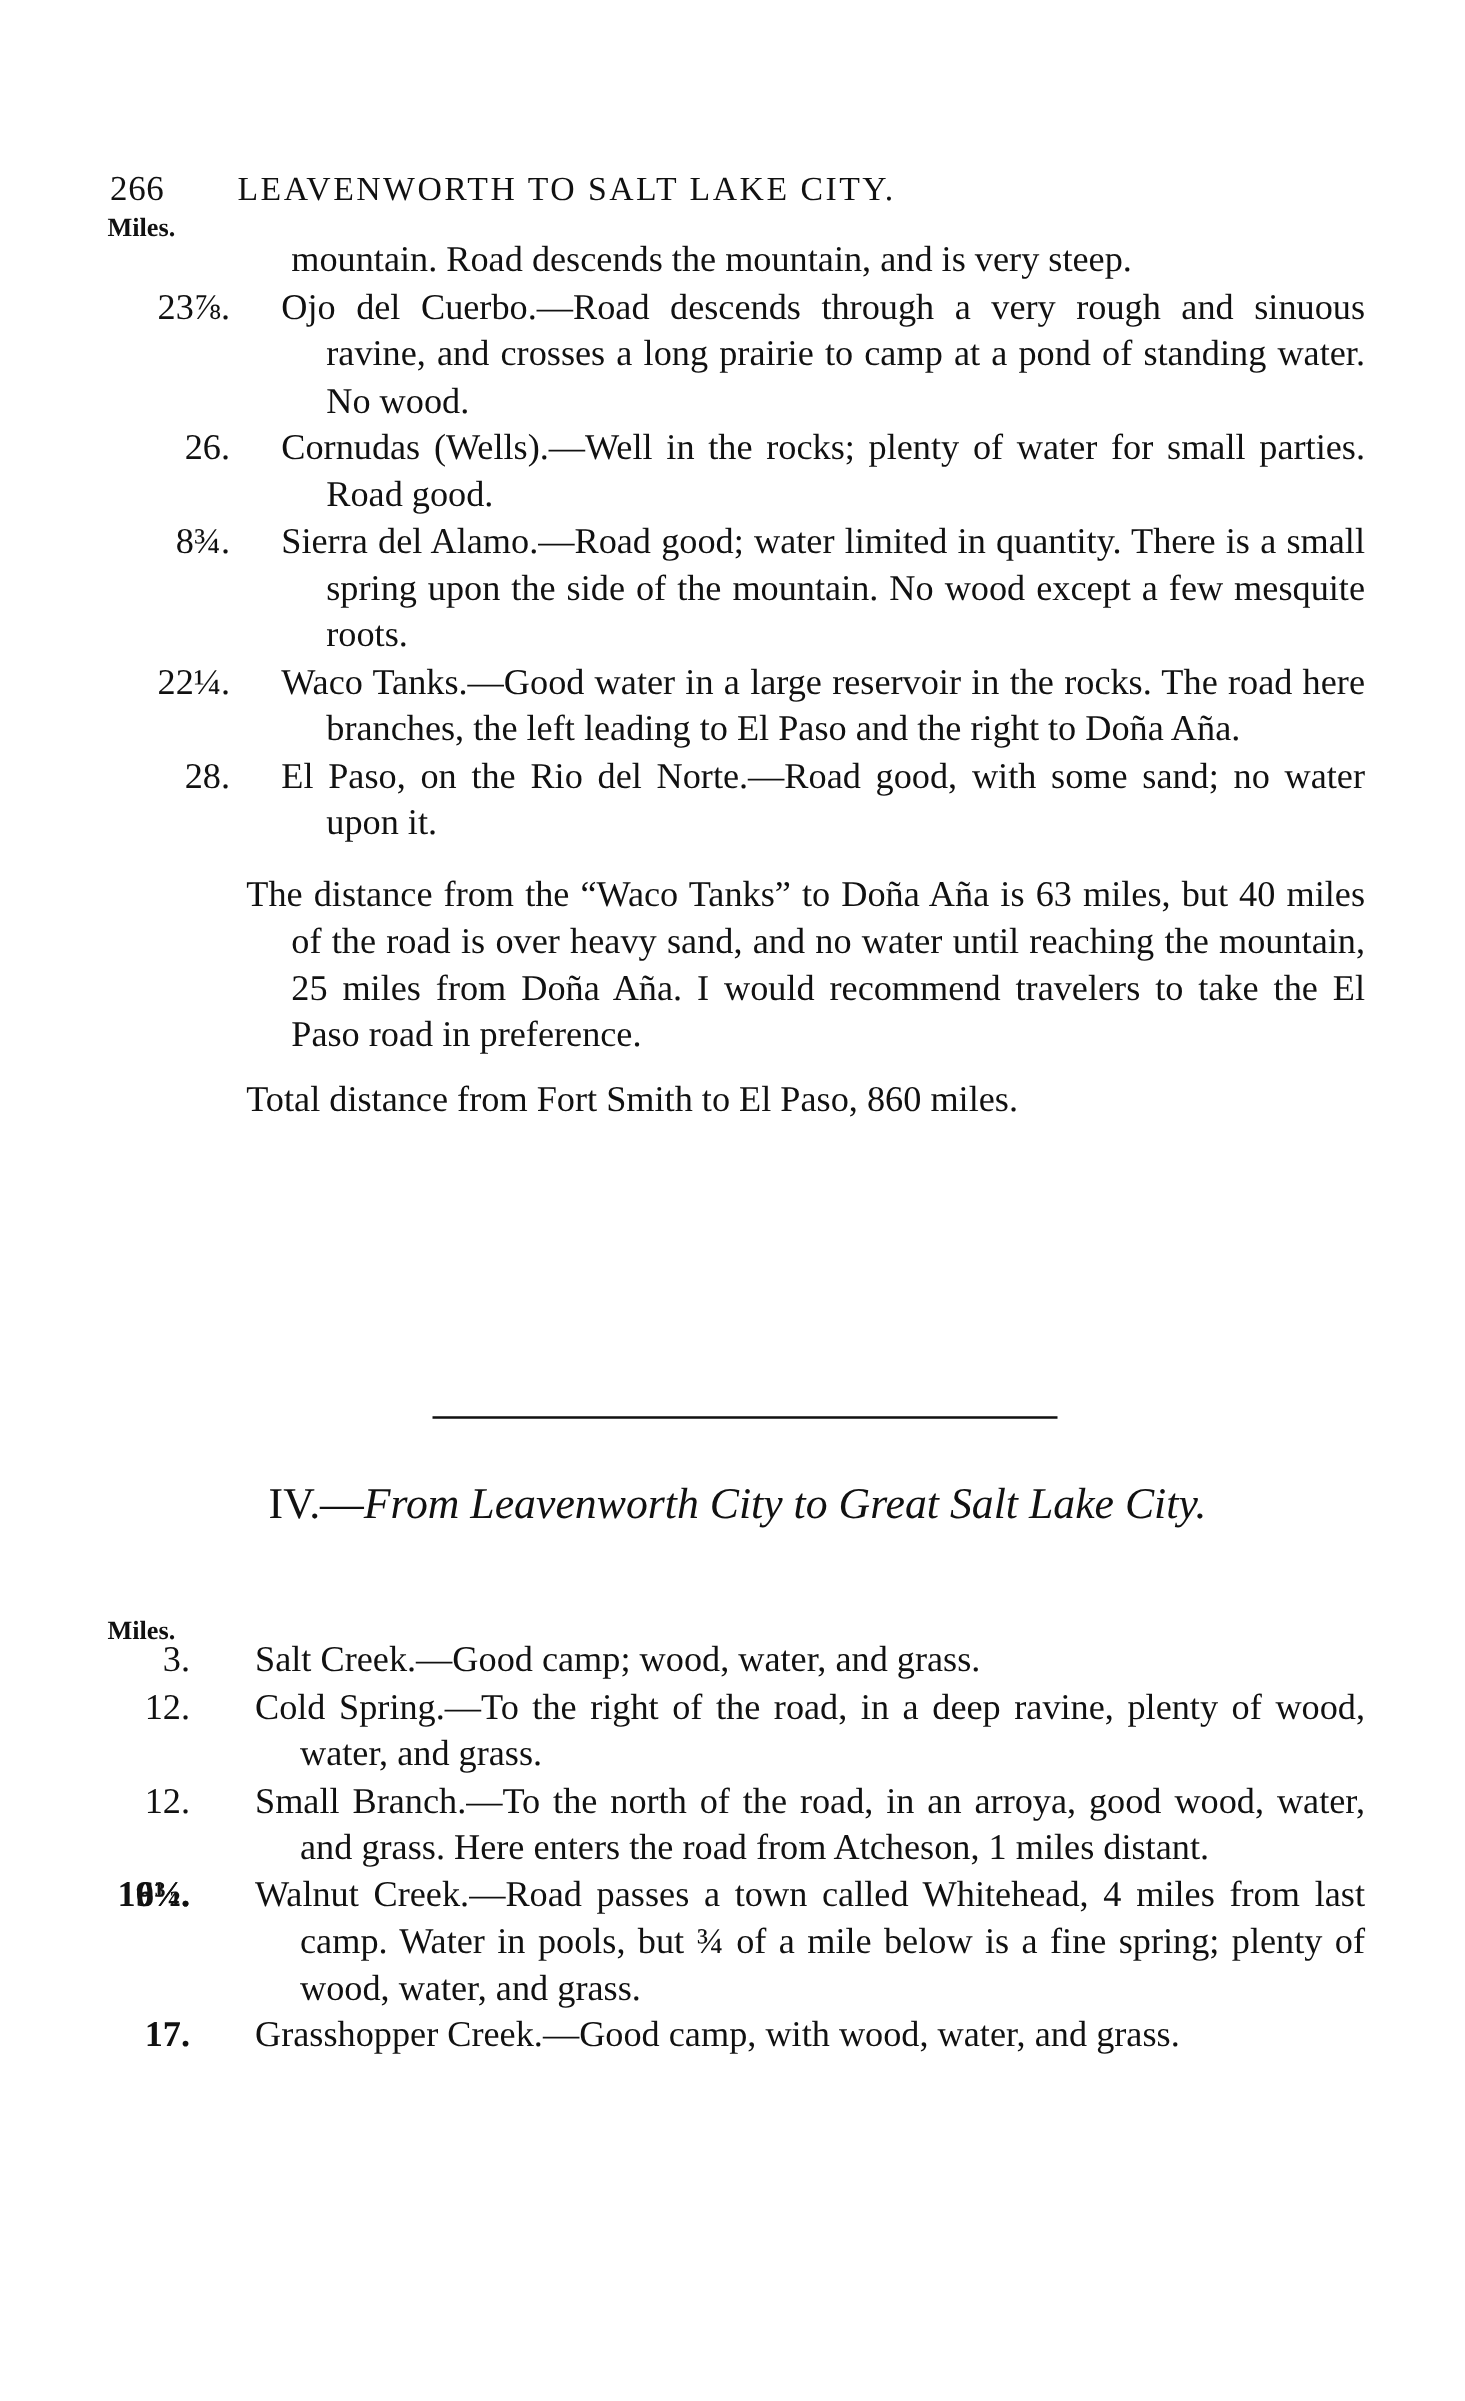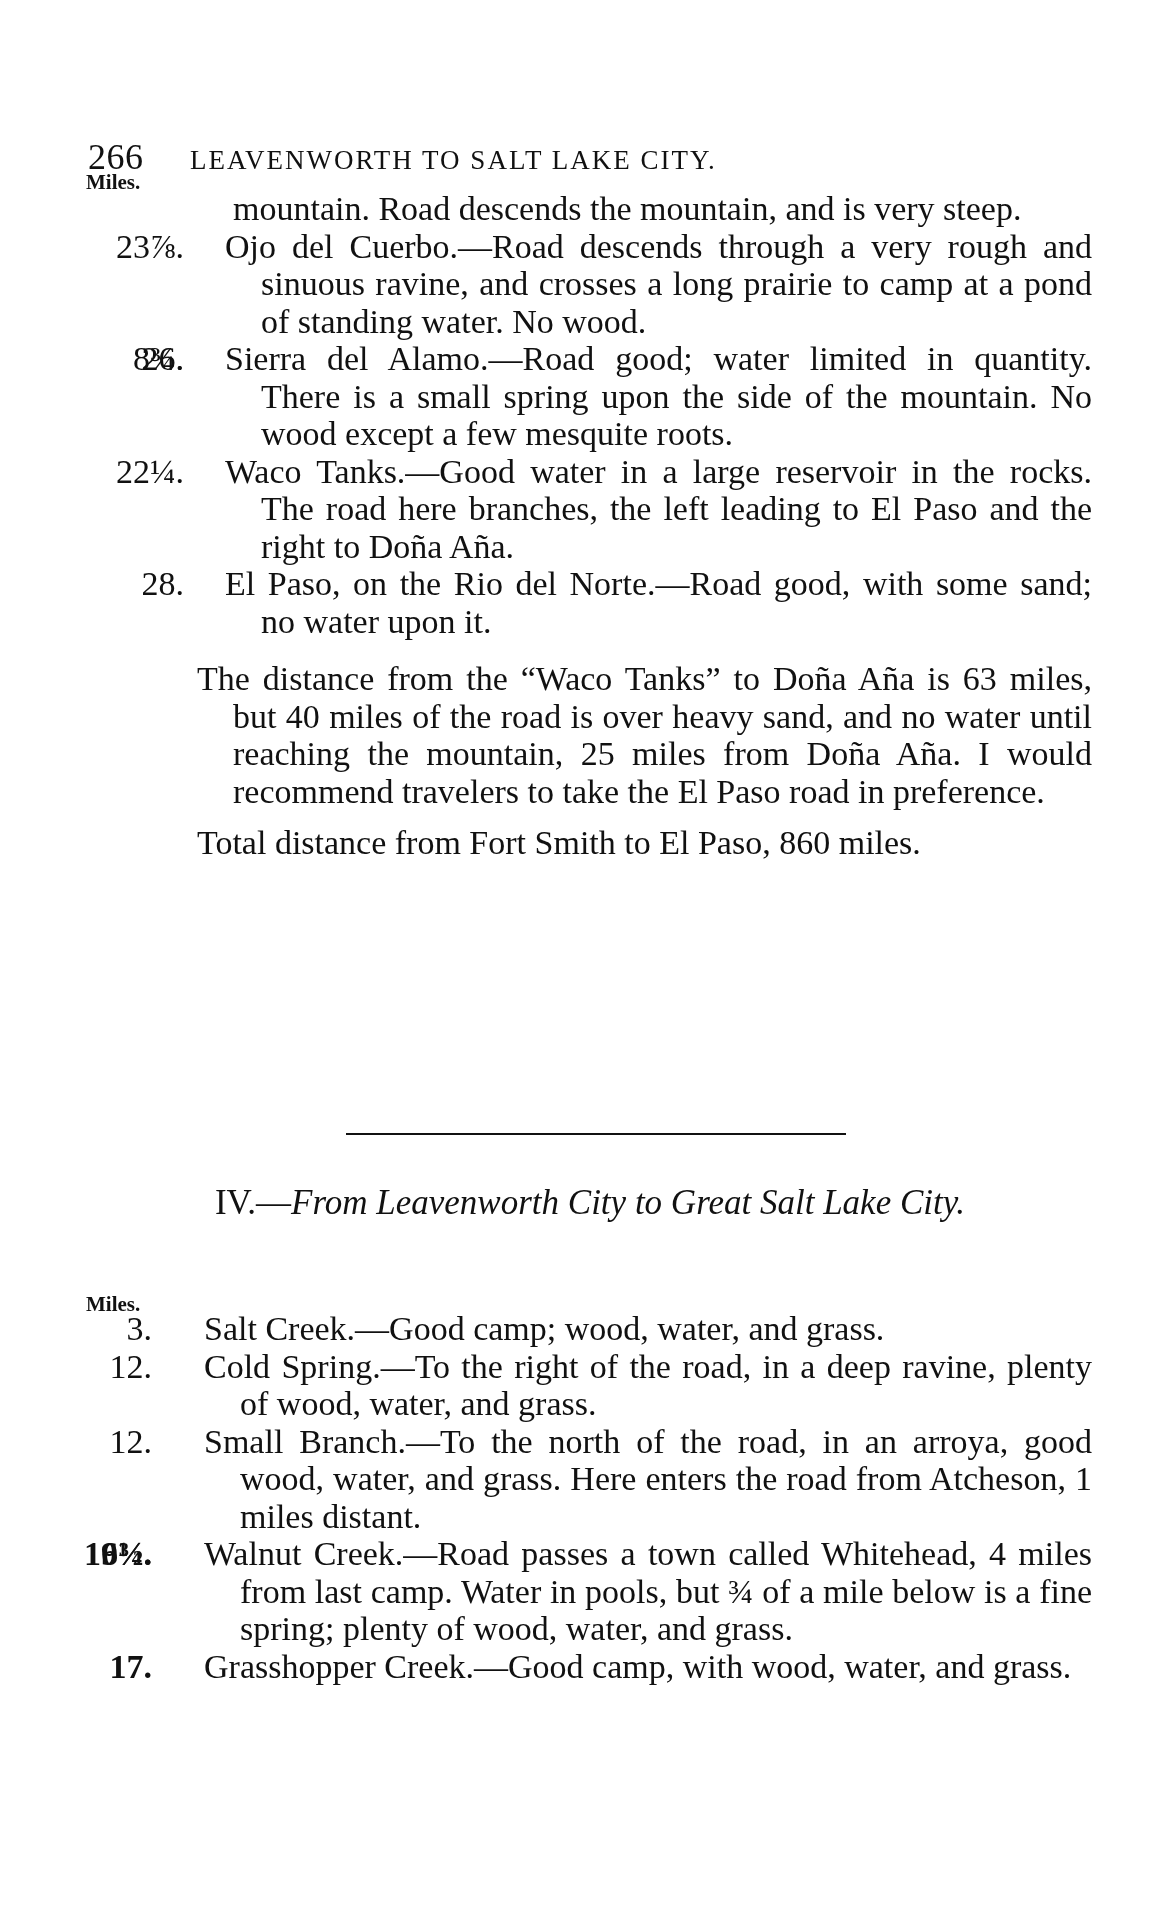--- a/index.html
+++ b/index.html
@@ -5,26 +5,26 @@
   html, body { margin: 0; padding: 0; background: #ffffff; }
   body {
     width: 1172px; height: 1921px; position: relative; overflow: hidden;
     font-family: "Liberation Serif", "DejaVu Serif", serif; color: #111;
   }
   .page { position: absolute; left: 0; top: 0; width: 1172px; height: 1921px; }
   .running-head {
     position: absolute; top: 108px; left: 88px; width: 1000px;
     font-size: 33px; letter-spacing: 0.5px;
   }
-  .running-head .pno { display: inline-block; width: 102px; font-size: 36px; margin-top: 28px; }
+  .running-head .pno { display: inline-block; width: 102px; font-size: 28px; margin-top: 28px; }
   .running-head .title { font-variant: small-caps; text-transform: uppercase; font-size: 27px; letter-spacing: 2px; }
   .miles-label {
     position: absolute; left: 86px; font-size: 21px; font-weight: bold;
   }
-  .block { position: absolute; left: 0; width: 1172px; font-size: 34px; line-height: 37.5px; }
+  .block { position: absolute; left: 0; width: 1172px; font-size: 29px; line-height: 37.5px; }
   .entry { position: relative; padding-left: 28px; }
   .entry .num {
     position: absolute; text-align: right; width: 100px;
   }
   .entry .txt { display: block; text-indent: 0; }
   .sec1 .entry .num { left: 84px; width: 100px; }
   .sec1 .entry .txt { margin-left: 233px; margin-right: 80px; text-indent: -36px; text-align: justify; }
   .sec1 .cont { margin-left: 233px; margin-right: 80px; text-align: justify; }
   .para { margin-left: 233px; margin-right: 80px; text-indent: -36px; text-align: justify; }
   .rule {
@@ -55,20 +55,21 @@
 
   <div class="block sec1" style="top:190px;">
     <div class="cont">mountain.  Road descends the mountain, and is very steep.</div>
 
     <div class="entry">
       <span class="num">23⅞.</span>
       <span class="txt">Ojo del Cuerbo.—Road descends through a very rough and sinuous ravine, and crosses a long prairie to camp at a pond of standing water.  No wood.</span>
     </div>
     <div class="entry">
       <span class="num">26.</span>
+      <span class="txt">Cornudas (Wells).—Well in the rocks; plenty of water for small parties.  Road good.</span>
     </div>
     <div class="entry">
       <span class="num">8¾.</span>
       <span class="txt">Sierra del Alamo.—Road good; water limited in quantity.  There is a small spring upon the side of the mountain.  No wood except a few mesquite roots.</span>
     </div>
     <div class="entry">
       <span class="num">22¼.</span>
       <span class="txt">Waco Tanks.—Good water in a large reservoir in the rocks.  The road here branches, the left leading to El Paso and the right to Doña Aña.</span>
     </div>
     <div class="entry">

